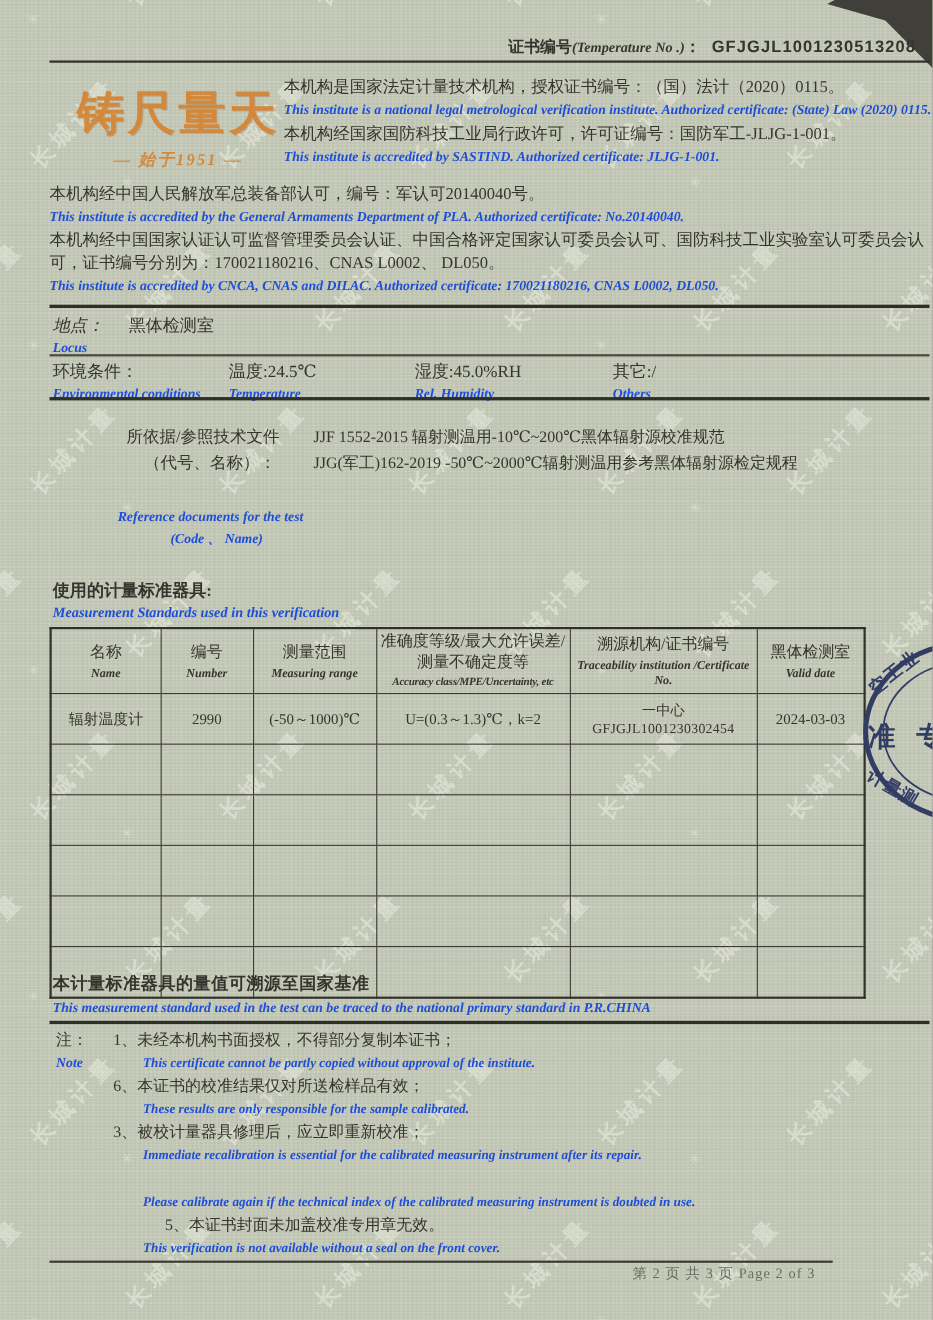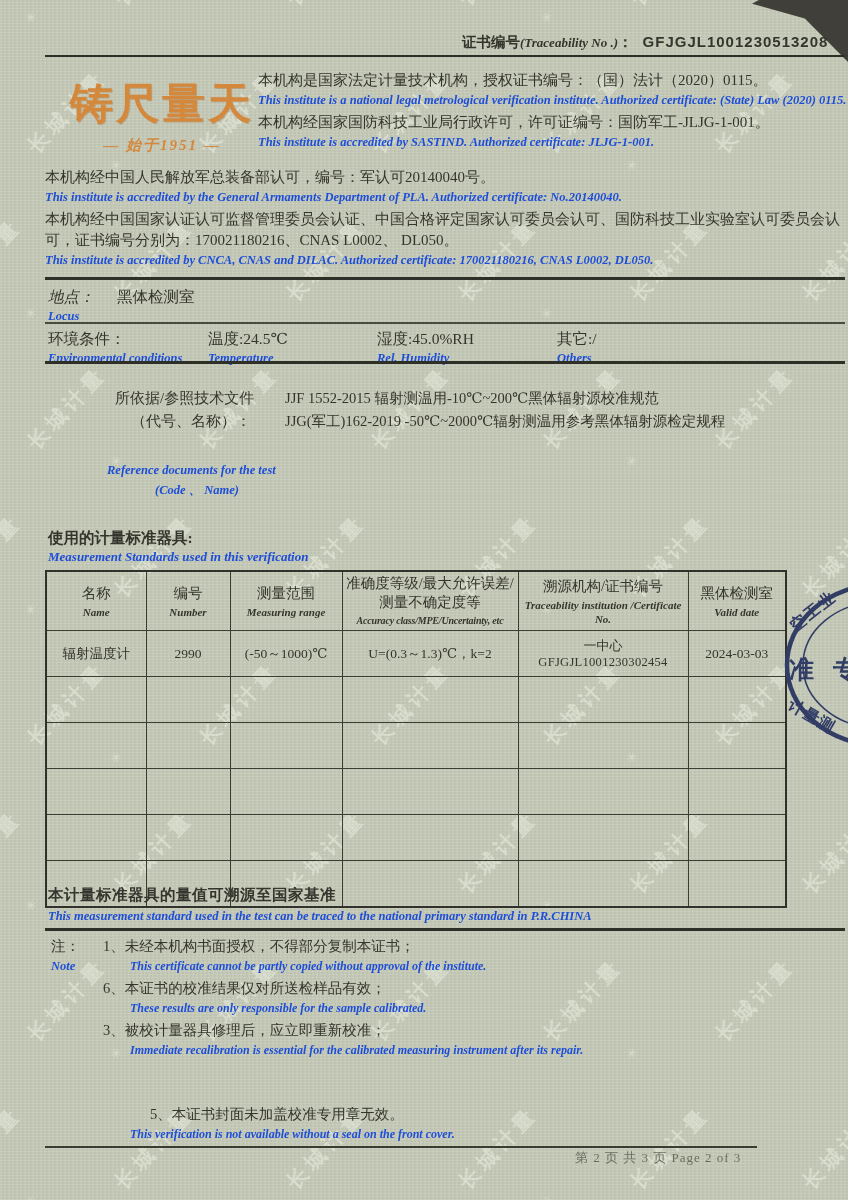--- a/index.html
+++ b/index.html
@@ -182,21 +182,21 @@
       <span class="wm-tile" style="left: 102px; top: 1134px;">长城计量</span>
       <span class="wm-tile" style="left: 274px; top: 1134px;">长城计量</span>
       <span class="wm-tile" style="left: 446px; top: 1134px;">长城计量</span>
       <span class="wm-star" style="left: 541px; top: 1194px;">✳</span>
       <span class="wm-tile" style="left: 618px; top: 1134px;">长城计量</span>
       <span class="wm-tile" style="left: 790px; top: 1134px;">长城计量</span>
     </div>
   <div class="corner-dark"></div>
 
   <div class="abs cert-line">
-    <span class="cert-label-cn">证书编号</span><span class="cert-label-en">(Traceability No .)</span><span class="cert-label-cn">：</span><span class="cert-value">GFJGJL1001230513208</span>
+    <span class="cert-label-cn">证书编号</span><span class="cert-label-en">(Temperature No .)</span><span class="cert-label-cn">：</span><span class="cert-value">GFJGJL1001230513208</span>
   </div>
   <div class="rule" style="left:45px; top:55px; width:800px; height:2px;"></div>
 
   <div class="abs logo">
     <div class="logo-title">铸尺量天</div>
     <div class="logo-sub">— 始于1951 —</div>
   </div>
 
   <div class="abs intro-right">
     <div class="intro-item">
@@ -352,20 +352,21 @@
 
   <div class="abs notes" id="notes-box">
     <span class="cn notes-label-cn">注：</span>
     <span class="en notes-label-en">Note</span>
   <span class="cn note-item-cn" style="top: 0px;">1、未经本机构书面授权，不得部分复制本证书；</span>
       <span class="en note-item-en" style="top: 22px;">This certificate cannot be partly copied without approval of the institute.</span>
       <span class="cn note-item-cn" style="top: 42px;">6、本证书的校准结果仅对所送检样品有效；</span>
       <span class="en note-item-en" style="top: 64px;">These results are only responsible for the sample calibrated.</span>
       <span class="cn note-item-cn" style="top: 84px;">3、被校计量器具修理后，应立即重新校准；</span>
       <span class="en note-item-en" style="top: 106px;">Immediate recalibration is essential for the calibrated measuring instrument after its repair.</span>
+      <span class="en note-item-en" style="top: 148px;">Please calibrate again if the technical index of the calibrated measuring instrument is doubted in use.</span>
       <span class="cn note-item-cn" style="top: 168px; margin-left: 47px;">5、本证书封面未加盖校准专用章无效。</span>
       <span class="en note-item-en" style="top: 190px;">This verification is not available without a seal on the front cover.</span>
     </div>
 
   <div class="rule-thin" style="left:45px; top:1146px; width:712px; height:1.5px; background:#3a3b31;"></div>
   <div class="abs footer-text">第 2 页 共 3 页  Page 2 of 3</div>
 
   <svg class="abs stamp" width="69" height="170" viewBox="0 0 69 170">
     <g fill="none" stroke="#323d66">
       <ellipse cx="100" cy="85" rx="92" ry="80" stroke-width="4.5"></ellipse>

